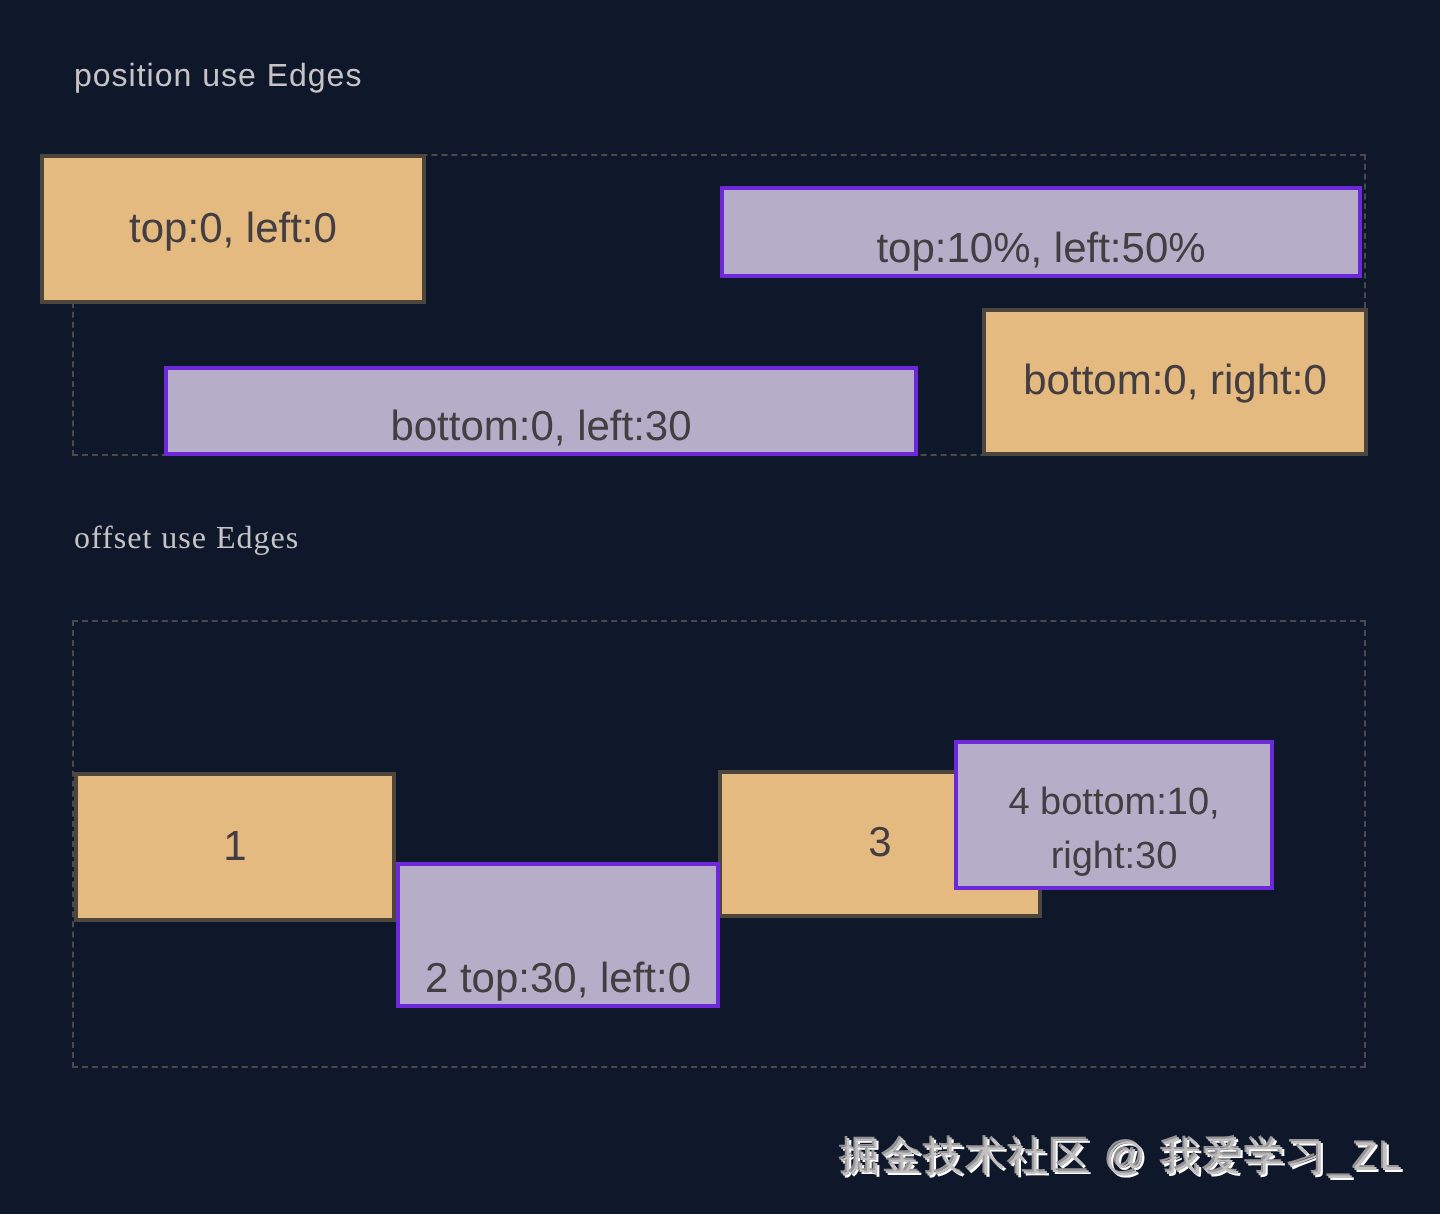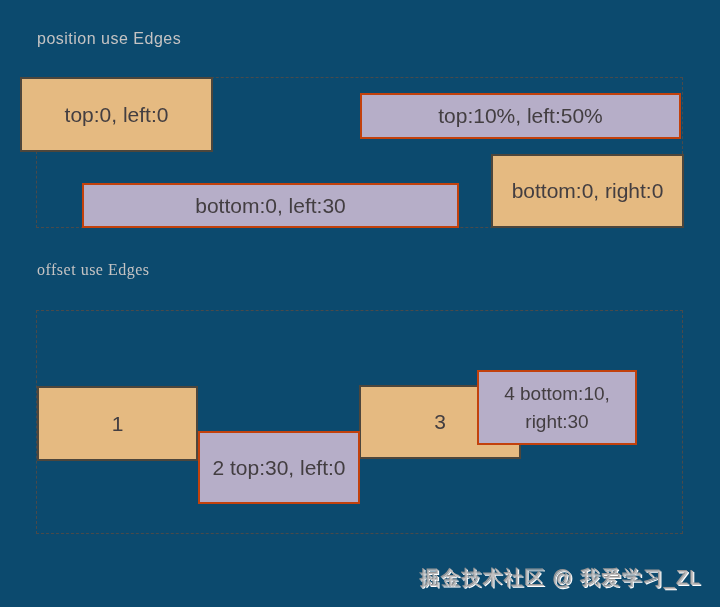--- a/index.html
+++ b/index.html
@@ -1,20 +1,20 @@
 <!DOCTYPE html>
 <html><head>
 <meta charset="utf-8">
 <style>
   html, body { margin: 0; padding: 0; background: #ffffff; }
   .canvas {
     position: relative;
     width: 720px;
     height: 607px;
-    background: #0c4a6e;
+    background: #0f172a;
     overflow: hidden;
     font-family: "Liberation Sans", "DejaVu Sans", sans-serif;
   }
   .sec-title {
     position: absolute;
     font-size: 16px;
     color: #c5c3c3;
     letter-spacing: 0.5px;
     white-space: nowrap;
   }
@@ -34,21 +34,22 @@
     color: #433e41;
     text-align: center;
     line-height: 1.2;
   }
   .box.orange {
     background: #e5ba81;
     border: 2px solid #4d463c;
   }
   .box.purple {
     background: #b6aec8;
-    border: 2px solid #c2410c;
+    border: 2px solid #6d28d9;
+    align-items: flex-end;
   }
   .box.small-text { font-size: 19px; line-height: 1.45; }
   .watermark {
     position: absolute;
     font-size: 20px;
     letter-spacing: 1px;
     color: #c2c0c0;
     text-shadow: -1px -1px 0 #969494, 1px 1px 0 #ffffff;
     white-space: nowrap;
   }

